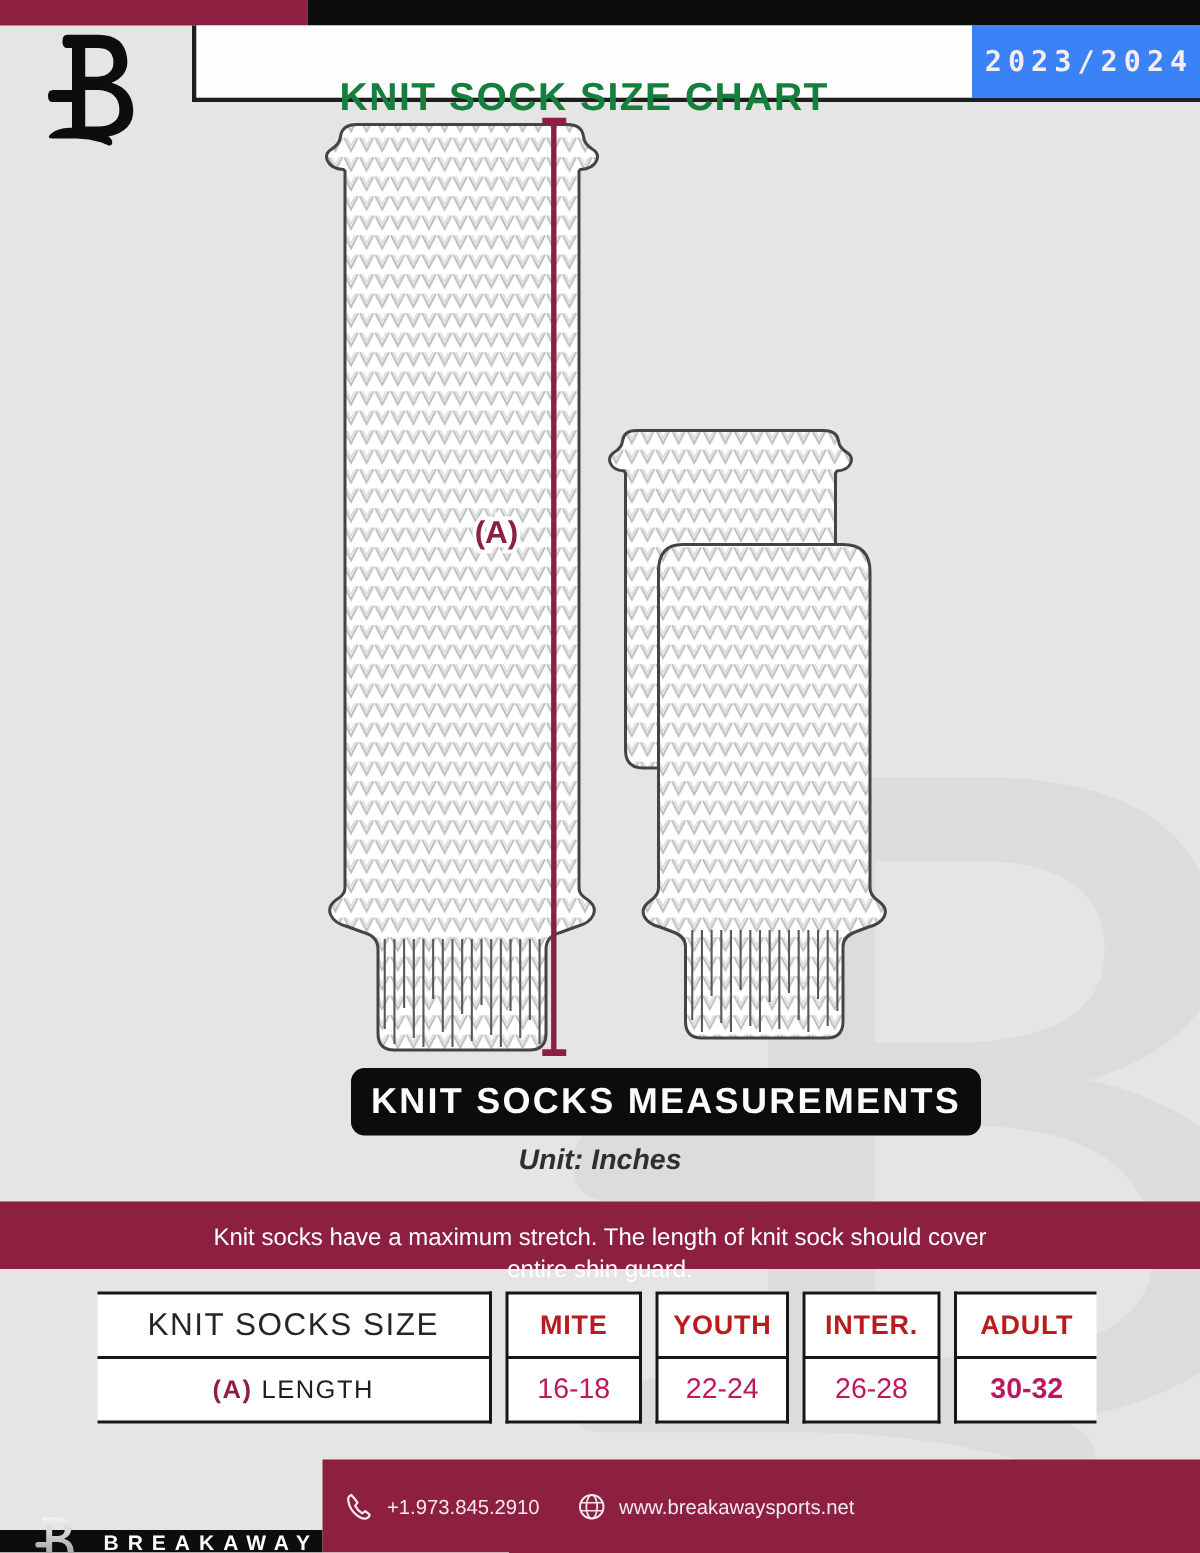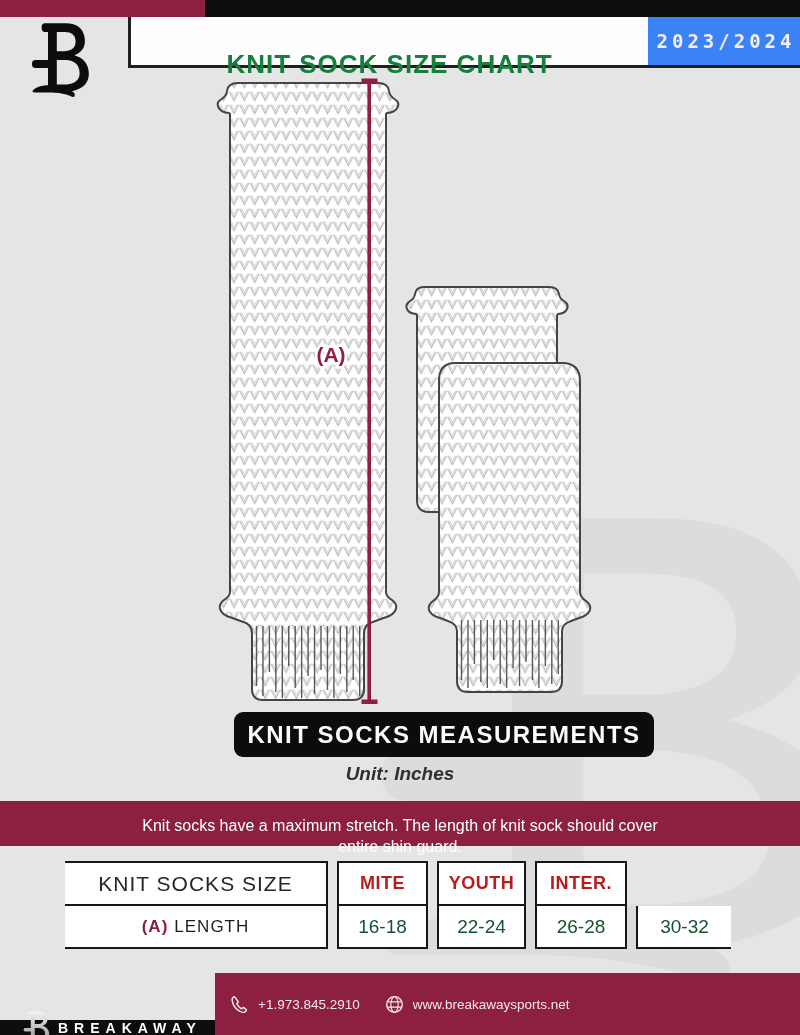--- a/index.html
+++ b/index.html
@@ -47,31 +47,31 @@
   
   .size-table{left:65px;top:861px;width:670px;z-index:2;}
   .trow{display:flex;gap:9px;}
   .cell{
     background:#ffffff;box-sizing:border-box;display:flex;align-items:center;justify-content:center;
     border-bottom:2px solid #161616;
   }
   .row-head .cell{border-top:2px solid #161616;height:45px;}
   .row-data .cell{height:43px;}
   .c0{width:263px;border-right:2px solid #161616;}
-  .c1{width:91px;}.c2{width:89px;}.c3{width:92px;}.c4{width:95px;}
+  .c1{width:91px;}.c2{width:89px;}.c3{width:92px;}.c4{width:95px;font-weight:bold;}
   .c1,.c2,.c3{border-left:2px solid #161616;border-right:2px solid #161616;}
   .c4{border-left:2px solid #161616;}
   .th-size{font-size:21px;letter-spacing:1px;color:#262626;}
   .th-col{font-size:18px;font-weight:bold;letter-spacing:.5px;color:#b91c1c;}
-  .td-val{font-size:19px;color:#14532d;}
+  .td-val{font-size:19px;color:#be185d;}
   .row-label{font-size:17px;letter-spacing:1px;color:#1e1e1e;}
   .row-label .prefix{color:#8d1f40;font-weight:bold;margin-right:6px;}
   
   .footer{left:0;top:973px;width:800px;height:62px;display:flex;z-index:2;}
-  .footer-black{width:215px;background:#0d0d0d;display:flex;align-items:center;padding-left:20px;gap:2px;box-sizing:border-box;margin-top:47px;}
+  .footer-black{width:215px;background:#0d0d0d;display:flex;align-items:center;padding-left:20px;gap:13px;box-sizing:border-box;margin-top:47px;}
   .footer-brand{color:#fdfdfd;font-size:14px;font-weight:bold;letter-spacing:6px;}
   .footer-maroon{flex:1;background:#8d1f40;display:flex;align-items:center;padding-left:14px;gap:24px;box-sizing:border-box;}
   .contact{display:flex;align-items:center;gap:8px;color:#f3e9ed;font-size:13.5px;white-space:nowrap;}
   .contact svg{flex:0 0 auto;}
 </style>
 </head>
 <body>
 
 <div class="abs strip-maroon"></div>
 <div class="abs strip-black"></div>
@@ -181,20 +181,21 @@
   <div>Knit socks have a maximum stretch. The length of knit sock should cover</div>
   <div>entire shin guard.</div>
 </div>
 
 <div class="abs size-table">
   <div class="trow row-head">
     <div class="cell c0 th-size">KNIT SOCKS SIZE</div>
     <div class="cell c1 th-col">MITE</div>
     <div class="cell c2 th-col">YOUTH</div>
     <div class="cell c3 th-col">INTER.</div>
+    <div class="cell c4 th-col">ADULT</div>
   </div>
   <div class="trow row-data">
     <div class="cell c0 row-label">
       <span class="prefix">(A)</span>
       <span>LENGTH</span>
     </div>
     <div class="cell c1 td-val">16-18</div>
     <div class="cell c2 td-val">22-24</div>
     <div class="cell c3 td-val">26-28</div>
     <div class="cell c4 td-val">30-32</div>

